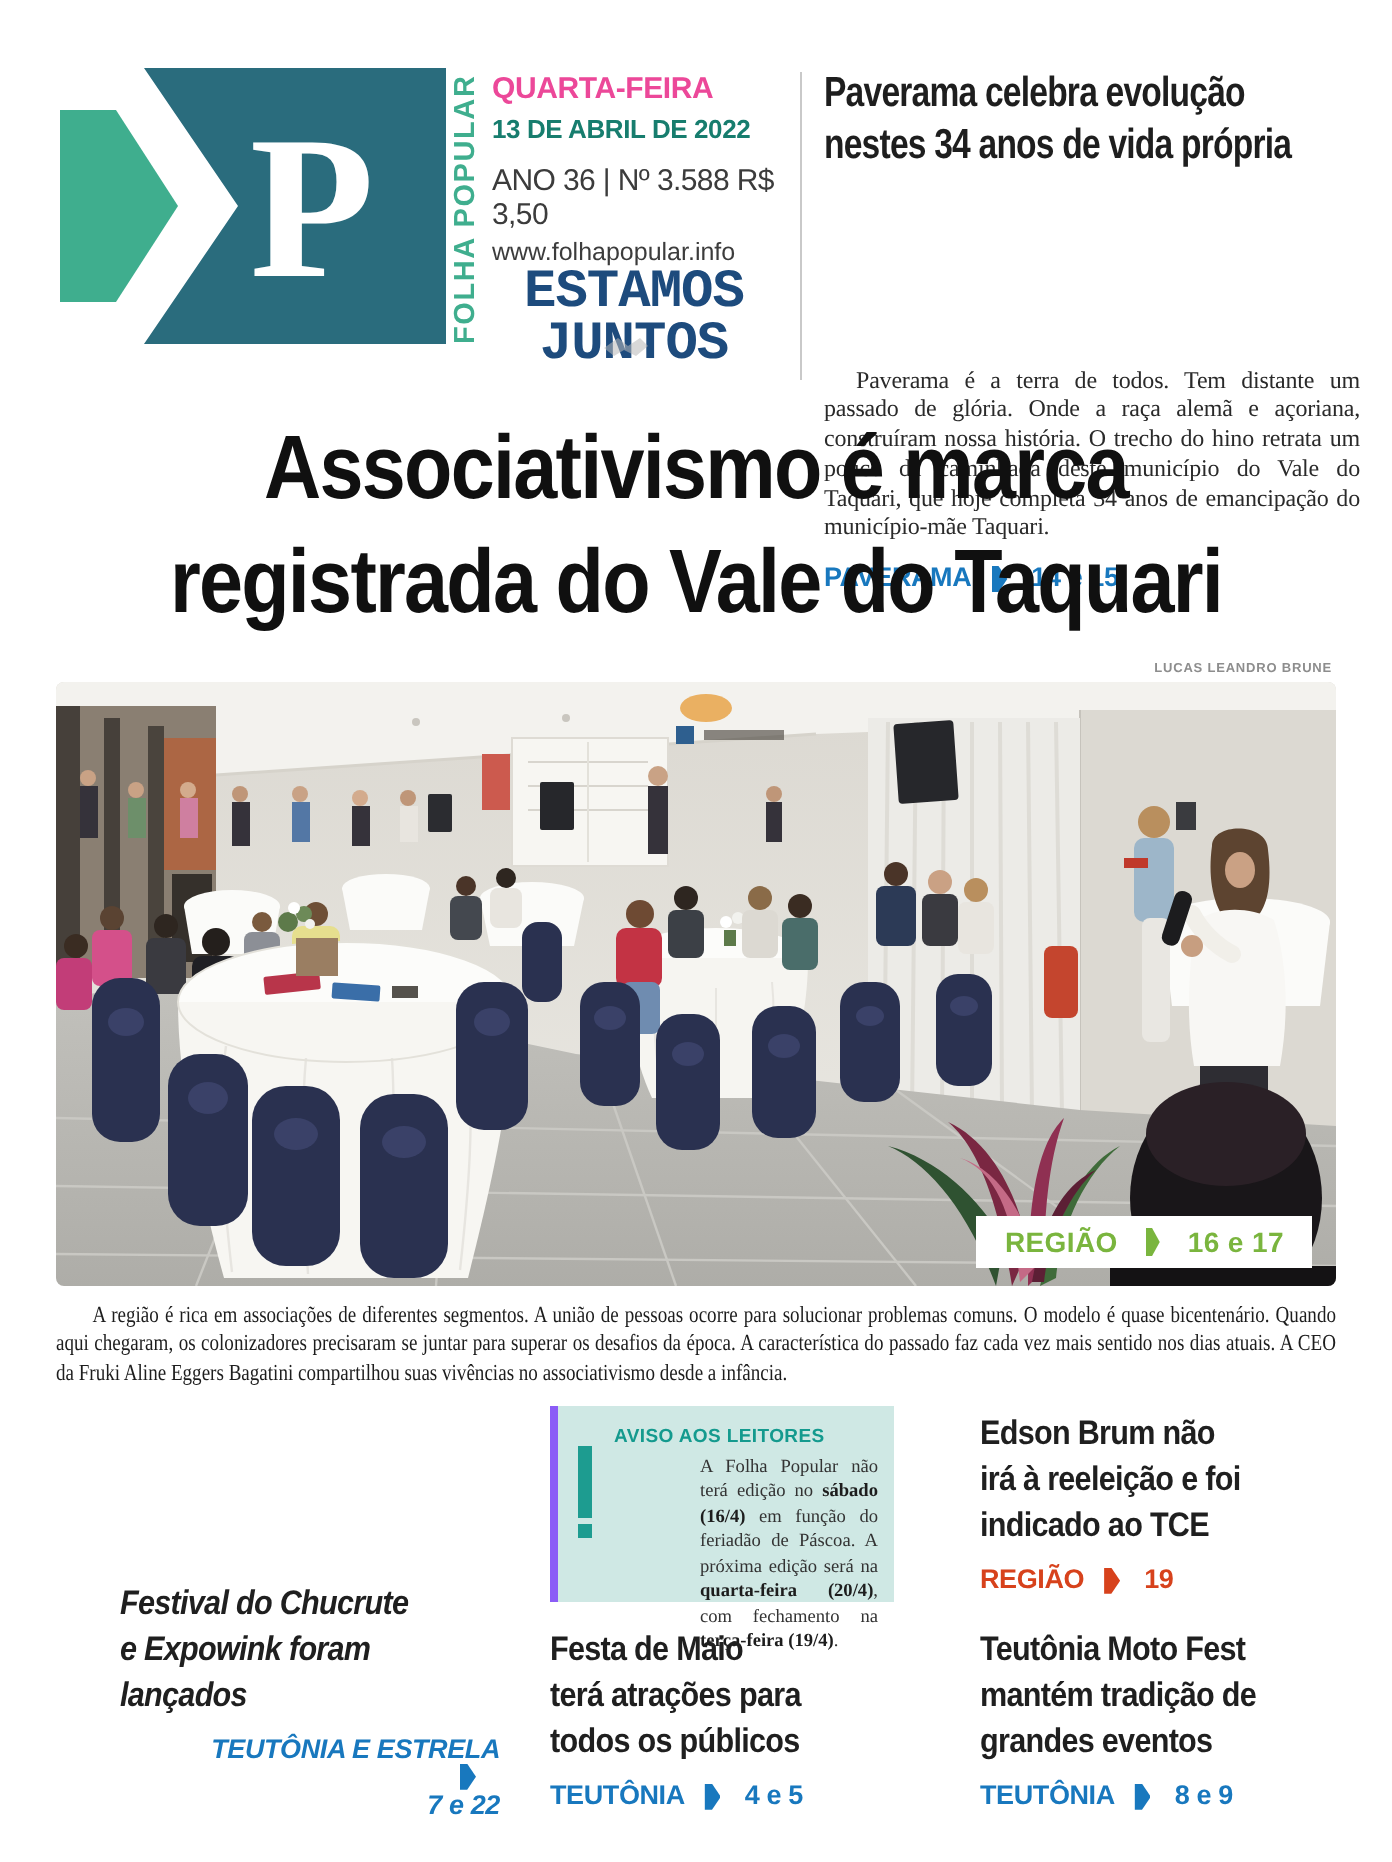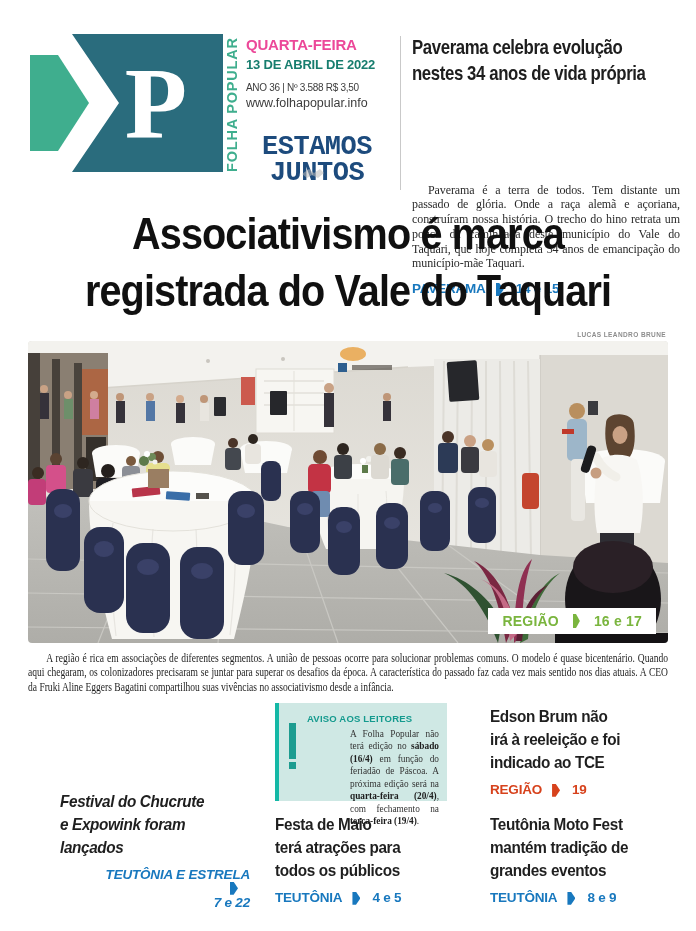--- a/index.html
+++ b/index.html
@@ -6,21 +6,21 @@
   .page {
     position:relative; width:696px; height:931px; background:#fff;
     font-family:"Liberation Sans", sans-serif; overflow:hidden;
     -webkit-font-smoothing:antialiased;
   }
   
   .logo-svg { position:absolute; left:18px; top:26px; }
   .mast-info { position:absolute; left:246px; top:36px; width:150px; }
   .mast-day   { font-size:15px; font-weight:bold; color:#ec4899; letter-spacing:-0.2px; }
   .mast-date  { font-size:13px; font-weight:bold; color:#177d6e; margin-top:4px; letter-spacing:-0.2px;}
-  .mast-ed    { font-size:10px; color:#3c3c3c; margin-top:10px; letter-spacing:-0.3px;}
+  .mast-ed    { font-size:15px; color:#3c3c3c; margin-top:10px; letter-spacing:-0.3px;}
   .mast-web   { font-size:12.5px; color:#3c3c3c; margin-top:3px; }
   .slogan {
     position:absolute; left:238px; top:134px; width:158px; text-align:center;
     font-family:Liberation Mono, monospace; font-weight:bold; font-size:27px;
     line-height:0.98; color:#1d4b7d; letter-spacing:-0.5px; white-space:pre-line;
   }
   .handshake {
     position:absolute; left:300px; top:165px; width:26px; height:16px; opacity:0.55;
   }
   .mast-divider { position:absolute; left:400px; top:36px; width:1px; height:154px; background:#c9c9c9; }
@@ -78,21 +78,21 @@
   .b-r2c3 { left:490px; top:814px; }
   .brief-headline {
     width:212px; transform:scaleX(0.9); transform-origin:0 0;
     font-size:17px; font-weight:bold; color:#1f1f1f; letter-spacing:-0.4px;
     line-height:1.35; white-space:pre-line;
   }
   .brief .kicker { margin-top:7px; }
   
   .notice {
     position:absolute; left:275px; top:703px; width:172px; height:98px;
-    background:#cfe8e4; border-left:4px solid #14b8a6; box-sizing:border-box;
+    background:#cfe8e4; border-left:4px solid #8b5cf6; box-sizing:border-box;
     display:flex; padding:10px 8px 8px 8px;
   }
   .notice-bang { width:20px; flex:0 0 auto; padding-top:10px; }
   .bang-bar { width:7px; height:36px; background:#1d9c90; margin-left:2px; }
   .bang-dot { width:7px; height:7px; background:#1d9c90; margin:3px 0 0 2px; }
   .notice-texts { flex:1; }
   .notice-title { font-size:9.5px; font-weight:bold; color:#149a8e; letter-spacing:0.2px; margin-bottom:4px; }
   .notice-body {
     font-family:"Liberation Serif", serif; font-size:9.3px; line-height:1.34;
     color:#333; text-align:justify;margin-left:43px;

